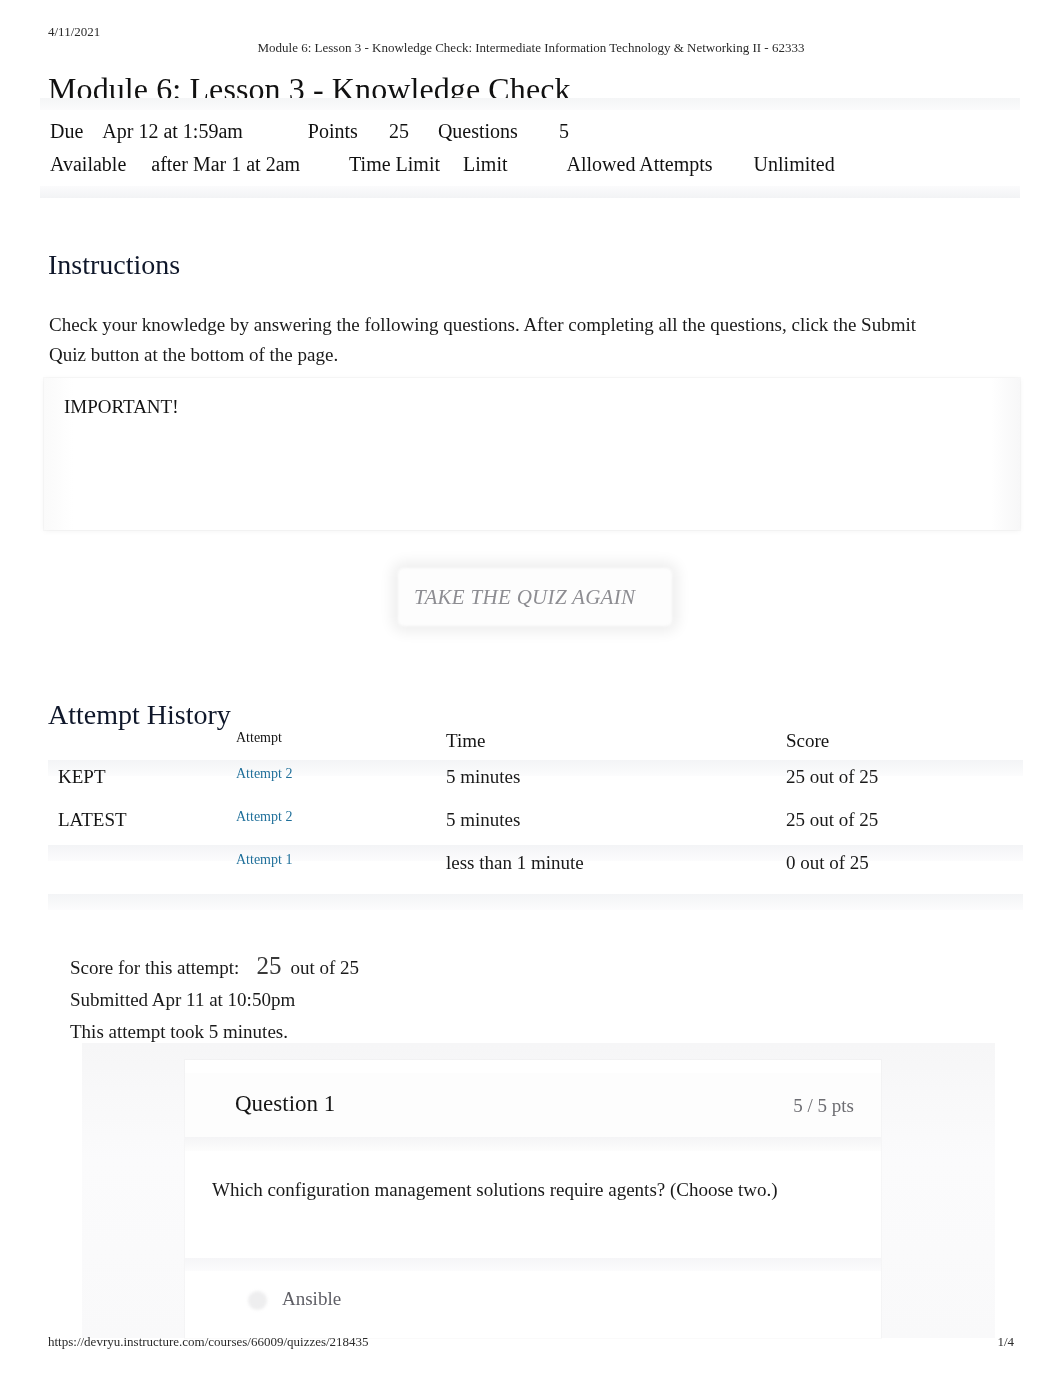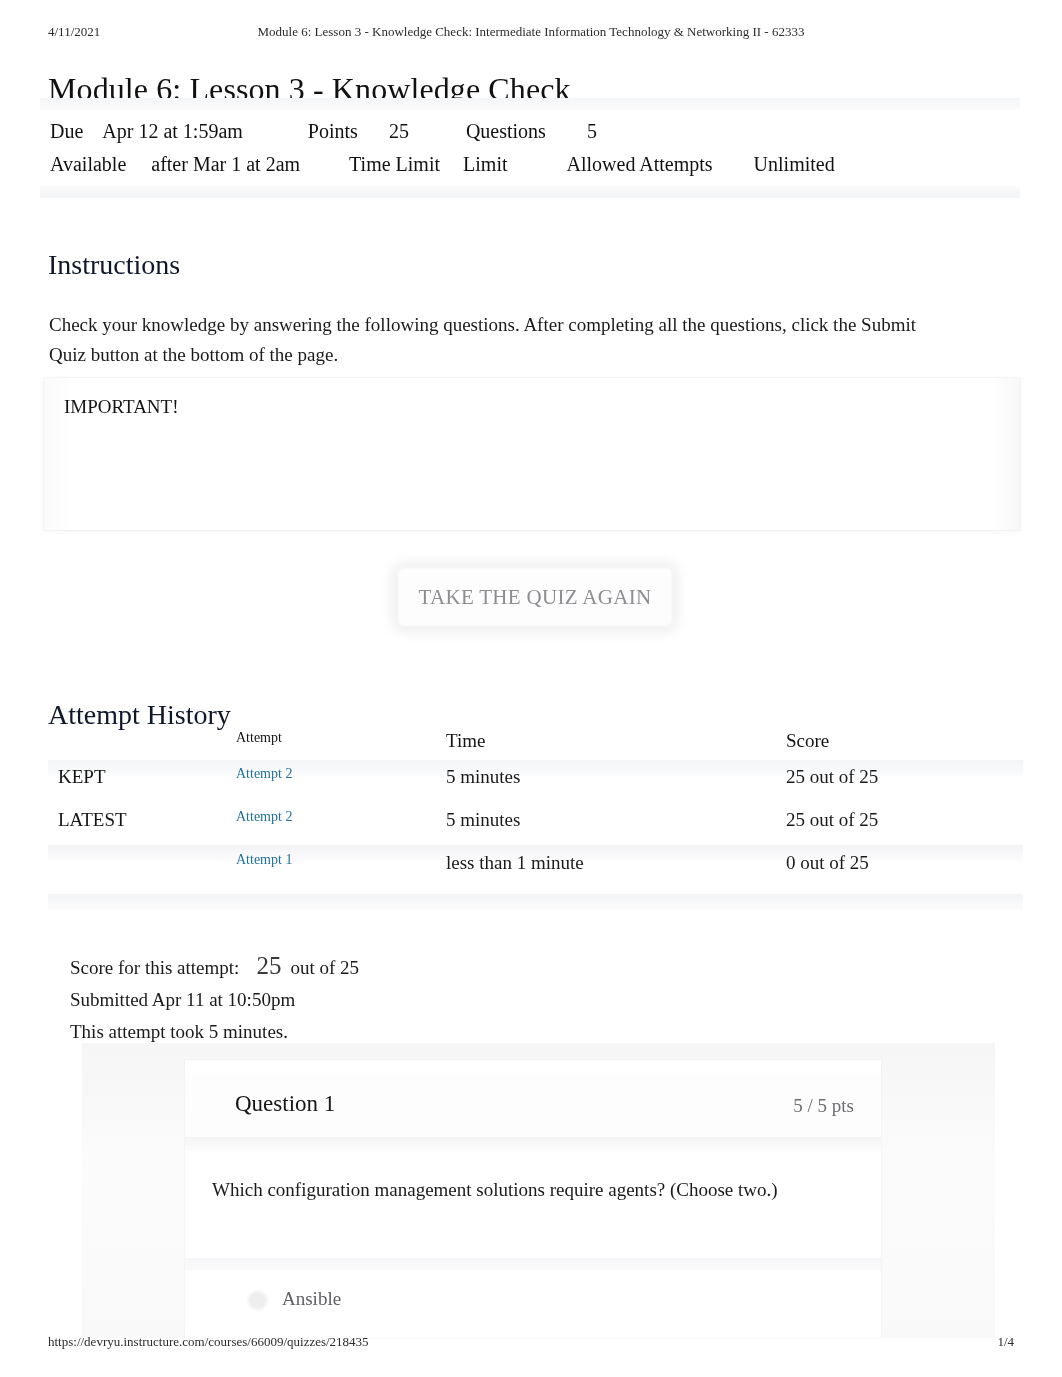--- a/index.html
+++ b/index.html
@@ -27,21 +27,21 @@
     color: #2b2b2b;
   }
   .print-date {
     position: absolute;
     left: 48px;
     top: 0;
   }
   .print-title {
     position: absolute;
     left: 0;
-    top: 0;
+    top: 16px;
     width: 1062px;
     text-align: center;
   }
 
   
   .page-title {
     position: absolute;
     left: 48px;
     top: 50px;
     font-size: 32px;
@@ -144,30 +144,31 @@
     top: 0;
     width: 274px;
     height: 58px;
     border-radius: 6px;
     background: #fdfdfd;
     box-shadow: 0 0 14px 6px rgba(0,0,0,0.07);
     filter: blur(1.1px);
   }
   .retake-label {
     position: absolute;
-    left: 0;
+    left: 16px;
     top: 0;
     width: 274px;
     height: 58px;
     line-height: 58px;
-    text-align: center;
+    text-align: left;
     font-size: 21px;
     color: #8d8d92;
     letter-spacing: 0.3px;
     filter: blur(0.55px);
+    font-style: italic;
   }
 
   
   .attempts {
     position: absolute;
     left: 48px;
     top: 730px;
     width: 975px;
   }
   .att-head, .att-row {
@@ -328,21 +329,21 @@
 
 <div class="meta-band">
   <div class="band-top"></div>
   <div class="band-bottom"></div>
 
   <div class="meta-row r1">
     <span class="meta-cell lbl">Due</span>
     <span class="meta-cell val" style="margin-left:14px;">Apr 12 at 1:59am</span>
     <span class="meta-cell lbl" style="margin-left:60px;">Points</span>
     <span class="meta-cell val" style="margin-left:26px;">25</span>
-    <span class="meta-cell lbl" style="margin-left:52px;">Questions</span>
+    <span class="meta-cell lbl" style="margin-left:24px;">Questions</span>
     <span class="meta-cell val" style="margin-left:36px;">5</span>
   </div>
 
   <div class="meta-row r2">
     <span class="meta-cell lbl">Available</span>
     <span class="meta-cell val" style="margin-left:20px;">after Mar 1 at 2am</span>
     <span class="meta-cell lbl" style="margin-left:44px;">Time Limit</span>
     <span class="meta-cell val" style="margin-left:18px;">Limit</span>
     <span class="meta-cell lbl" style="margin-left:54px;">Allowed Attempts</span>
     <span class="meta-cell val" style="margin-left:36px;">Unlimited</span>

